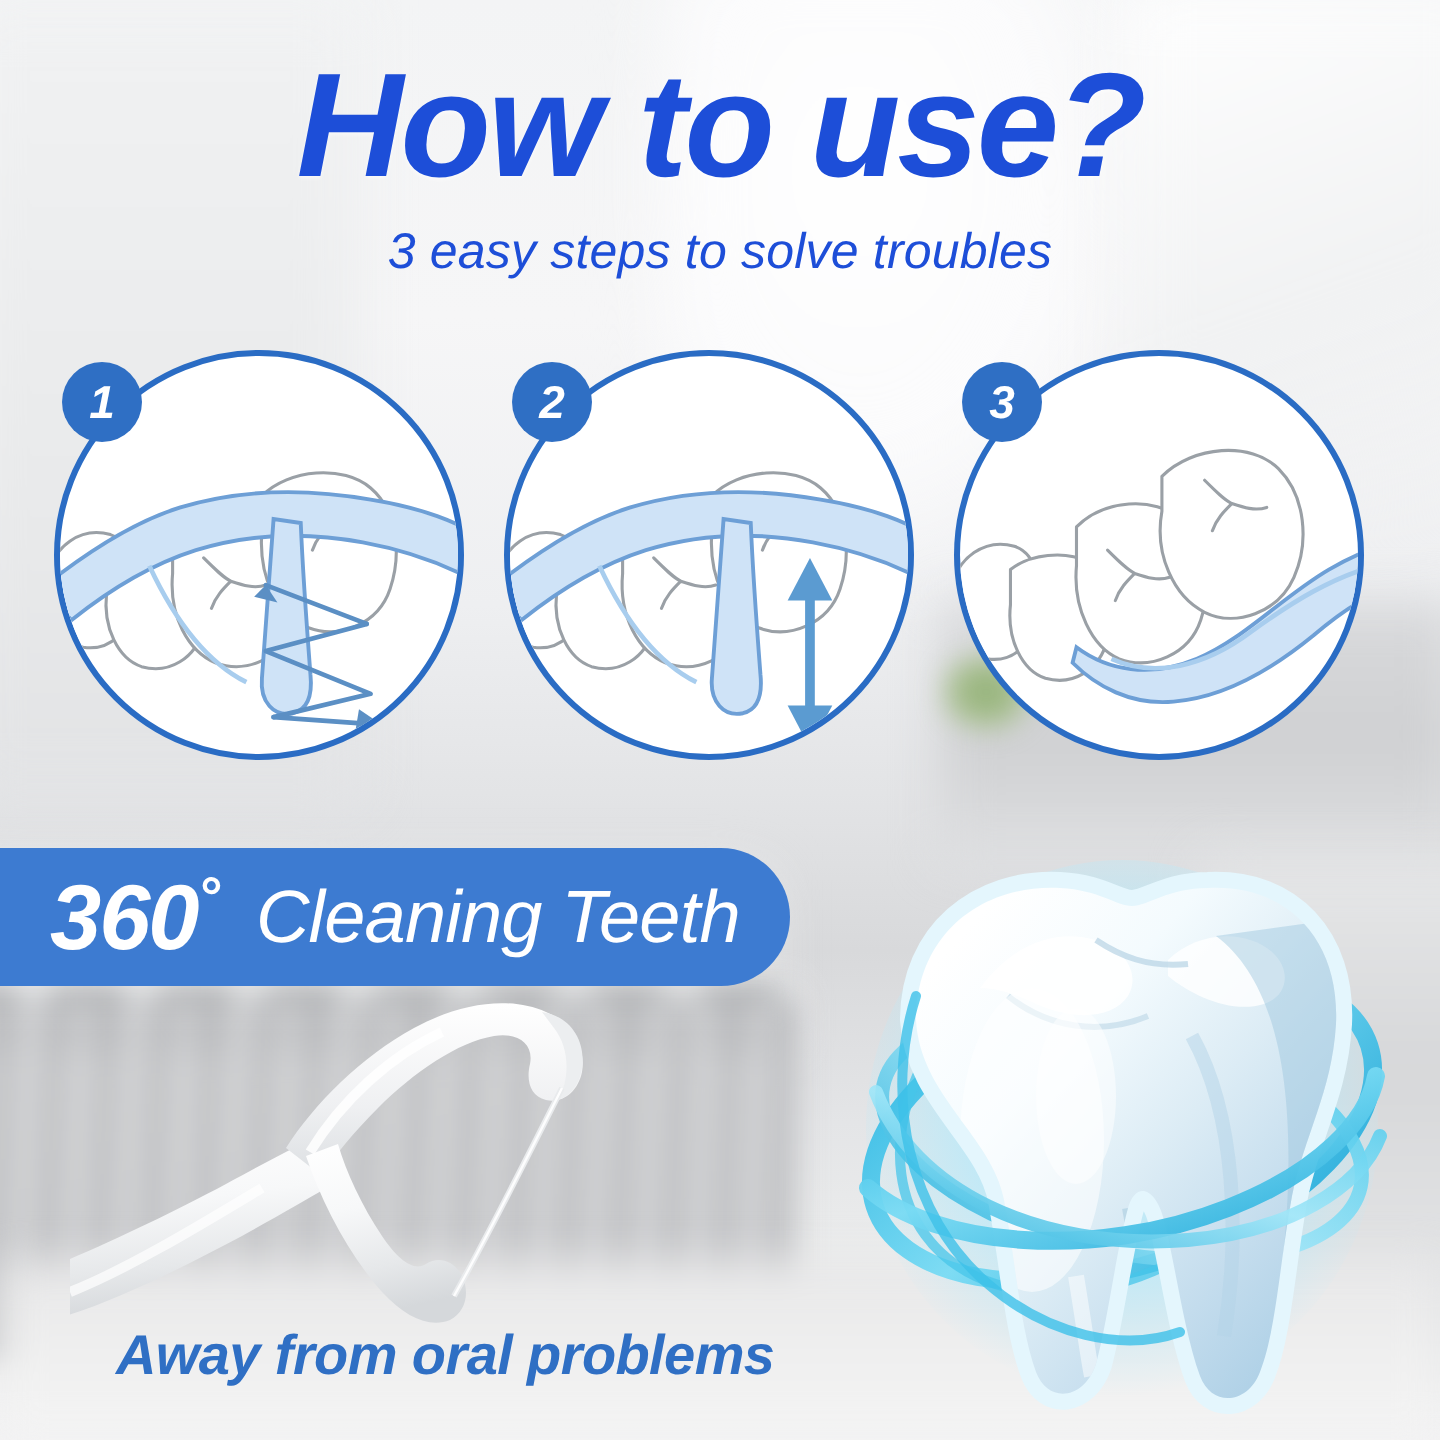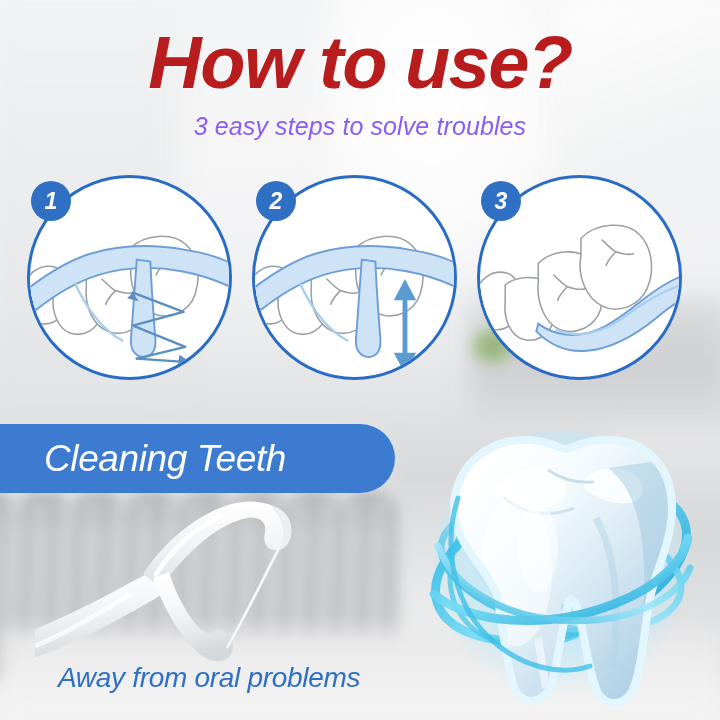--- a/index.html
+++ b/index.html
@@ -202,21 +202,21 @@
     left: 35px; top: 488px;
     width: 300px; height: 180px;
   }
 
   
   .footer-text {
     position: absolute;
     left: 58px; top: 662px;
     font-size: 28px;
     font-style: italic;
-    font-weight: 400;
+    font-weight: 700;
     letter-spacing: -.3px;
   }
 </style>
 </head>
 <body>
 
 <div id="poster">
 
   <div class="bg-layer bg-base">
     <div class="bg-wall-left"></div>
@@ -225,22 +225,22 @@
     <div class="bg-shelf"></div>
     <div class="bg-plant"></div>
     <div class="bg-sofa"></div>
     <div class="bg-radiator-top"></div>
     <div class="bg-radiator"></div>
     <div class="bg-shelf-right"></div>
     <div class="bg-floor"></div>
   </div>
 
   <div class="header">
-    <h1 class="title" style="color:#b91c1c; text-shadow: 0 1px 2px rgba(255,255,255,.6);">How to use?</h1>
-    <p class="subtitle" style="color:#8b5cf6;">3 easy steps to solve troubles</p>
+    <h1 class="title" style="color:#1d4ed8; text-shadow: 0 1px 2px rgba(255,255,255,.6);">How to use?</h1>
+    <p class="subtitle" style="color:#1d4ed8;">3 easy steps to solve troubles</p>
   </div>
 
   <div class="steps">
 
     <div class="step step-1">
       <div class="step-circle">
         <svg class="step-svg" viewBox="0 0 205 205">
           <g fill="none" stroke="#9aa0a6" stroke-width="1.6" stroke-linejoin="round" stroke-linecap="round">
             <path d="M-8 118 C-4 96 12 88 26 92 C38 96 40 112 38 126 C36 142 26 152 12 150 C0 148 -10 136 -8 118 Z" fill="#ffffff"></path>
             <path d="M24 104 C34 96 52 94 64 100 C76 106 78 124 74 140 C70 156 56 164 42 160 C30 156 22 140 24 122 Z" fill="#ffffff"></path>
@@ -434,18 +434,21 @@
 
       <path d="M246 56 C228 92 210 128 192 160" fill="none" stroke="#e9ebed" stroke-width="3"></path>
       <path d="M246 56 C228 92 210 128 192 160" fill="none" stroke="#ffffff" stroke-width="1.2" opacity=".9"></path>
 
       <path d="M120 88 C136 62 160 40 186 28" fill="none" stroke="#ffffff" stroke-width="5" opacity=".85"></path>
       <path d="M0 158 C30 146 66 124 96 106" fill="none" stroke="#ffffff" stroke-width="5" opacity=".7"></path>
     </svg>
   </div>
 
   <div class="banner">
+    <span class="banner-360">
+      <span>360</span><span class="banner-deg">°</span>
+    </span>
     <span class="banner-sub">Cleaning Teeth</span>
   </div>
 
   <div class="footer-text" style="color:#2f6fc4;">Away from oral problems</div>
 
 </div>
 
 </body></html>

